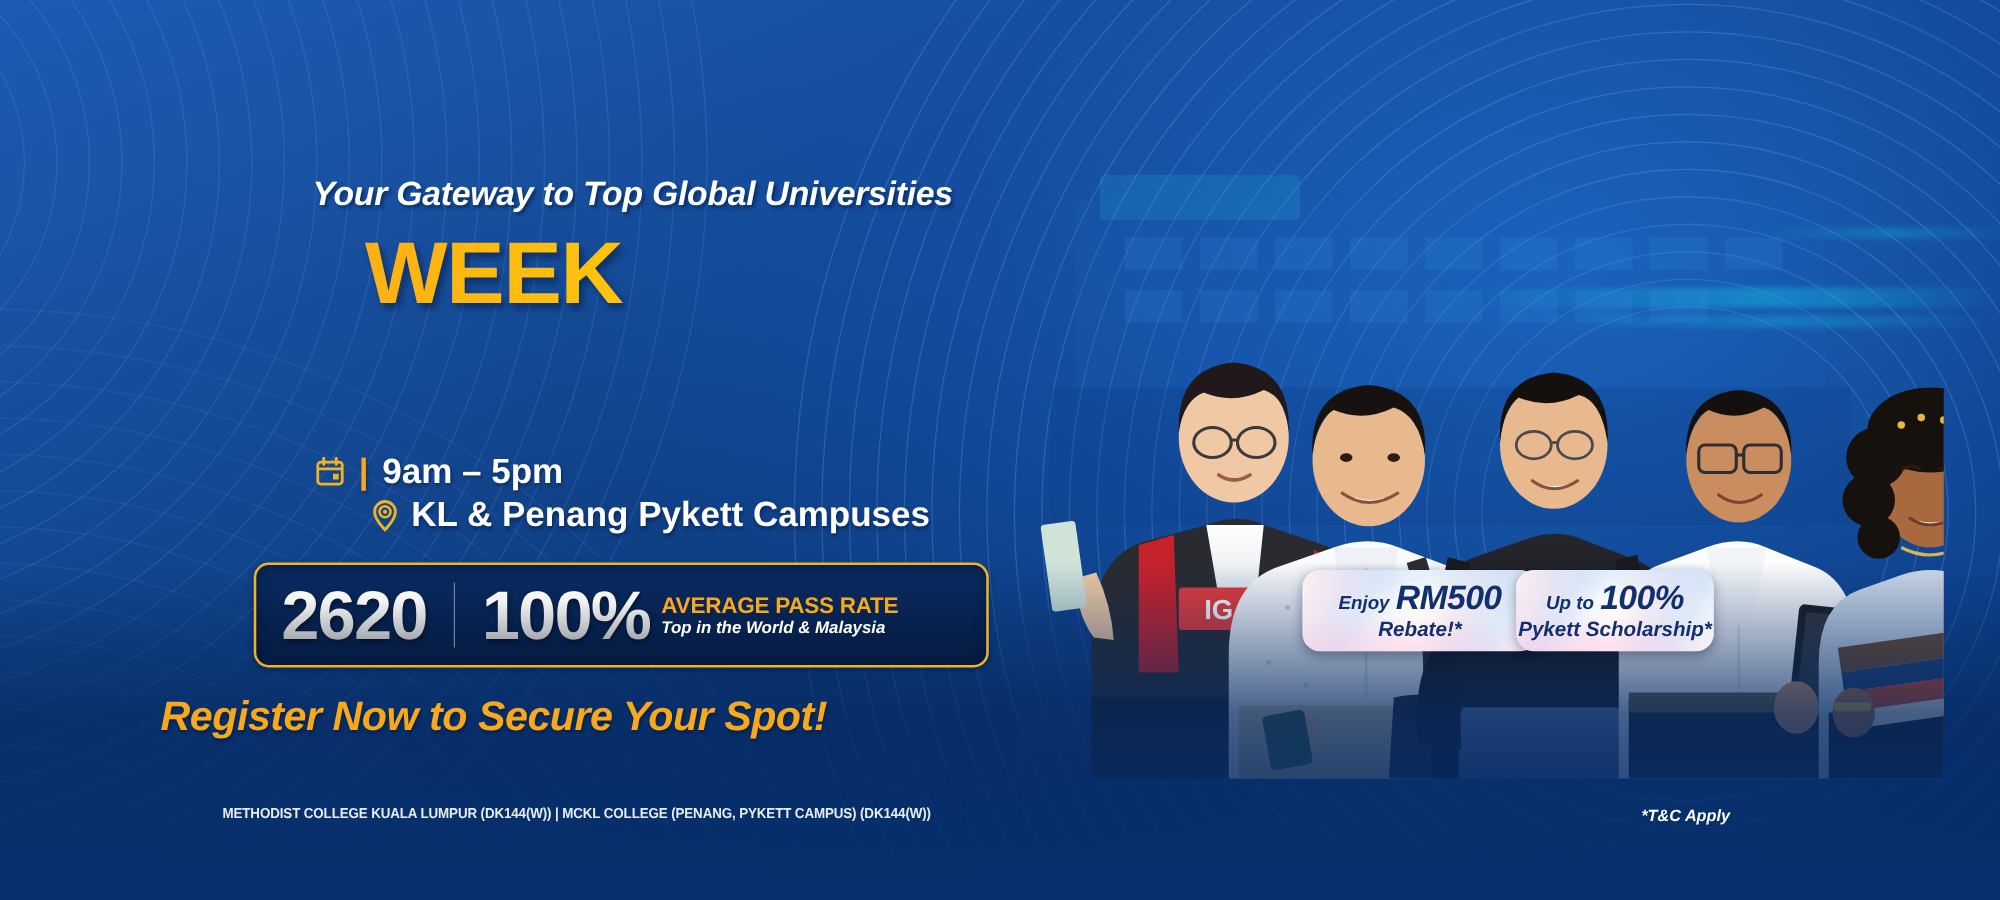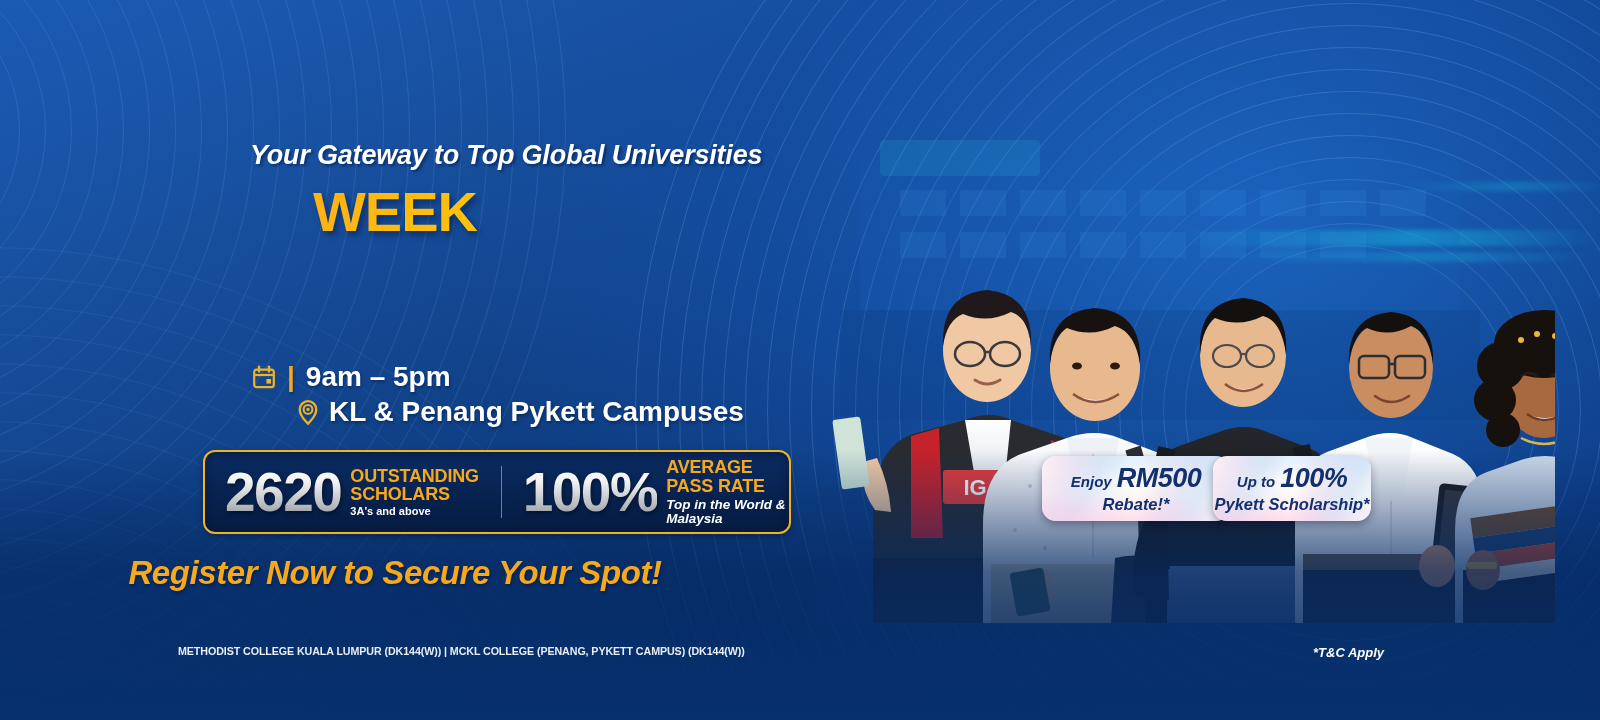--- a/index.html
+++ b/index.html
@@ -104,21 +104,21 @@
     letter-spacing:-1px;
   }
   .headline .l1, .headline .l2 {
     display:block;
     font-size:86px;
     background:linear-gradient(95deg,#f7901e 0%, #fba919 28%, #ffc30c 62%, #ffd000 100%);
     -webkit-background-clip:text; background-clip:text;
     -webkit-text-fill-color:transparent; color:transparent;
     filter:drop-shadow(3px 4px 3px rgba(0,18,54,.5));
   }
-  .headline .l2 { font-size:56px; margin-top:4px; }
+  .headline .l2 { font-size:70px; margin-top:4px; }
 
   .when, .where {
     position:absolute;
     color:#ffffff; font-weight:bold; font-size:28px;
     white-space:nowrap; display:flex; align-items:center; gap:9px;
     text-shadow:1px 2px 3px rgba(0,20,60,.5);
   }
   .when  { left:252px; top:361px; }
   .where { left:296px; top:396px; }
   .pipe { color:#f7a81b; font-weight:bold; padding:0 2px; }
@@ -557,25 +557,20 @@
         <path d="M12 2.2c-4.6 0-8.3 3.7-8.3 8.3 0 6 8.3 14.2 8.3 14.2s8.3-8.2 8.3-14.2c0-4.6-3.7-8.3-8.3-8.3z" fill="none" stroke="#f0b323" stroke-width="2.3"></path>
         <circle cx="12" cy="10.4" r="4.4" fill="none" stroke="#f0b323" stroke-width="2.1"></circle>
         <circle cx="12" cy="10.4" r="1.7" fill="#f0b323"></circle>
       </svg>
       <span>KL &amp; Penang Pykett Campuses</span>
     </div>
 
     <div class="stats">
       <div class="stat s1">
         <span class="big">2620</span>
-        <span class="stat-txt">
-          <span class="stat-lab" style="display:block">OUTSTANDING</span>
-          <span class="stat-lab" style="display:block">SCHOLARS</span>
-          <span class="stat-sub" style="display:block">3A's and above</span>
-        </span>
       </div>
 
       <div class="divider"></div>
 
       <div class="stat s2">
         <span class="big">100%</span>
         <span class="stat-txt">
           <span class="stat-lab" style="display:block">AVERAGE PASS RATE</span>
           <span class="stat-sub ital" style="display:block">Top in the World &amp; Malaysia</span>
         </span>

